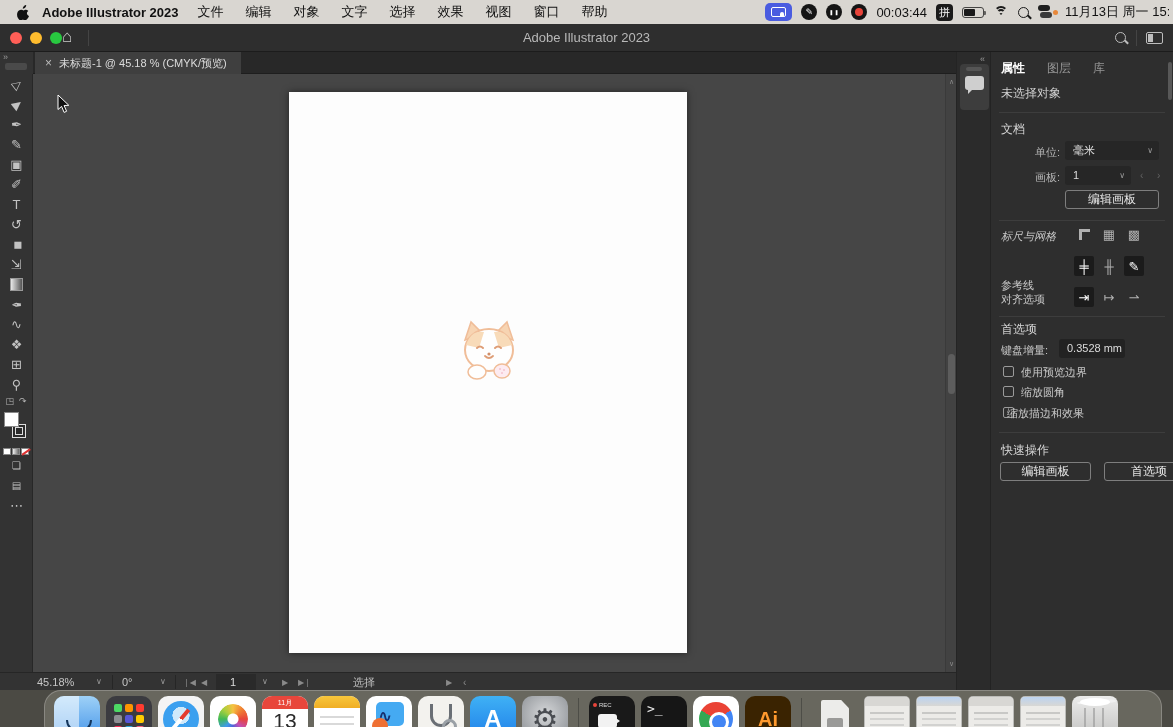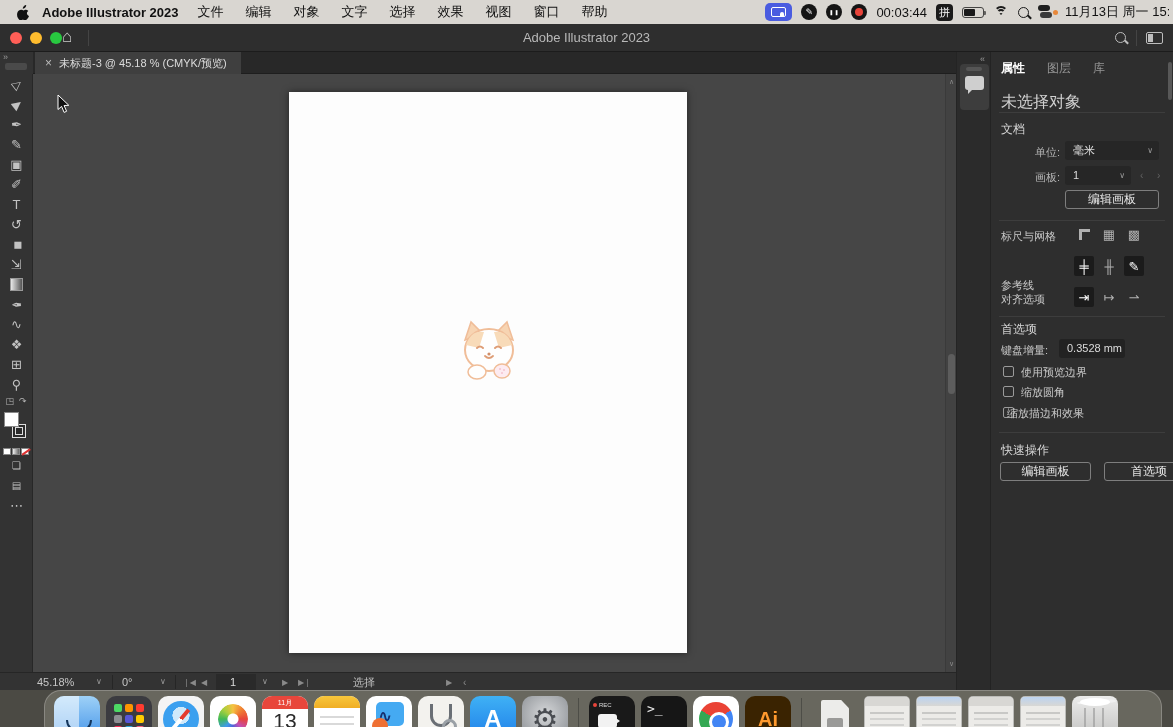--- a/index.html
+++ b/index.html
@@ -260,21 +260,21 @@
   <span class="wsicon"></span>
 </div>
 
 <div id="tb-head">
   <span class="exp">»</span>
   <span class="drag"></span>
 </div>
 <div id="tabbar">
   <div id="doc-tab">
     <span class="x">×</span>
-    <span>未标题-3 @ 45.18 % (CMYK/预览)</span>
+    <span>未标题-1 @ 45.18 % (CMYK/预览)</span>
   </div>
 </div>
 
 <div id="toolbar">
   <div class="tool rot-arrow">
       <span>▷</span>
     </div>
   <div class="tool rot-arrow">
       <span>▶</span>
     </div>
@@ -402,40 +402,40 @@
 </div>
 
 <div id="panel">
   <div class="ptabs">
     <span class="ptab active">属性</span>
     <span class="ptab">图层</span>
     <span class="ptab">库</span>
   </div>
   <span id="panel-scroll"></span>
 
-  <span class="plabel" style="left:10px; top:40px; color:#d0d0d0; font-size:16px;">未选择对象</span>
+  <span class="plabel" style="left:10px; top:33px; color:#d0d0d0; font-size:12px;">未选择对象</span>
   <div class="sep" style="top:60px;"></div>
 
   <span class="sect-title" style="top:69px;">文档</span>
   <span class="plabel" style="left:44px; top:93px;">单位:</span>
   <div class="field" style="left:74px; top:89px; width:94px;">
     <span>毫米</span>
     <span class="fchev">∨</span>
   </div>
   <span class="plabel" style="left:44px; top:118px;">画板:</span>
   <div class="field" style="left:74px; top:114px; width:66px;">
     <span>1</span>
     <span class="fchev">∨</span>
   </div>
   <span class="navarrow" style="left:149px; top:118px;">‹</span>
   <span class="navarrow" style="left:166px; top:118px;">›</span>
   <button class="pbtnw" style="left:74px; top:138px; width:94px;">编辑画板</button>
   <div class="sep" style="top:168px;"></div>
 
-  <span class="plabel" style="left:10px; top:177px; color:#c9c9c9;">标尺与网格</span>
+  <span class="plabel" style="left:10px; top:177px; color:#c9c9c9;font-style:italic;">标尺与网格</span>
   <div class="ibtn" style="left:83px; top:172px;">
       <span class="ruler-glyph"></span>
     </div>
   <div class="ibtn" style="left:108px; top:172px;">▦</div>
   <div class="ibtn" style="left:133px; top:172px;">▩</div>
 
   <span class="plabel" style="left:10px; top:226px; color:#c9c9c9;">参考线</span>
   <div class="ibtn pressed" style="left:83px; top:204px;">╪</div>
   <div class="ibtn" style="left:108px; top:204px;">╫</div>
   <div class="ibtn pressed" style="left:133px; top:204px;">✎</div>

